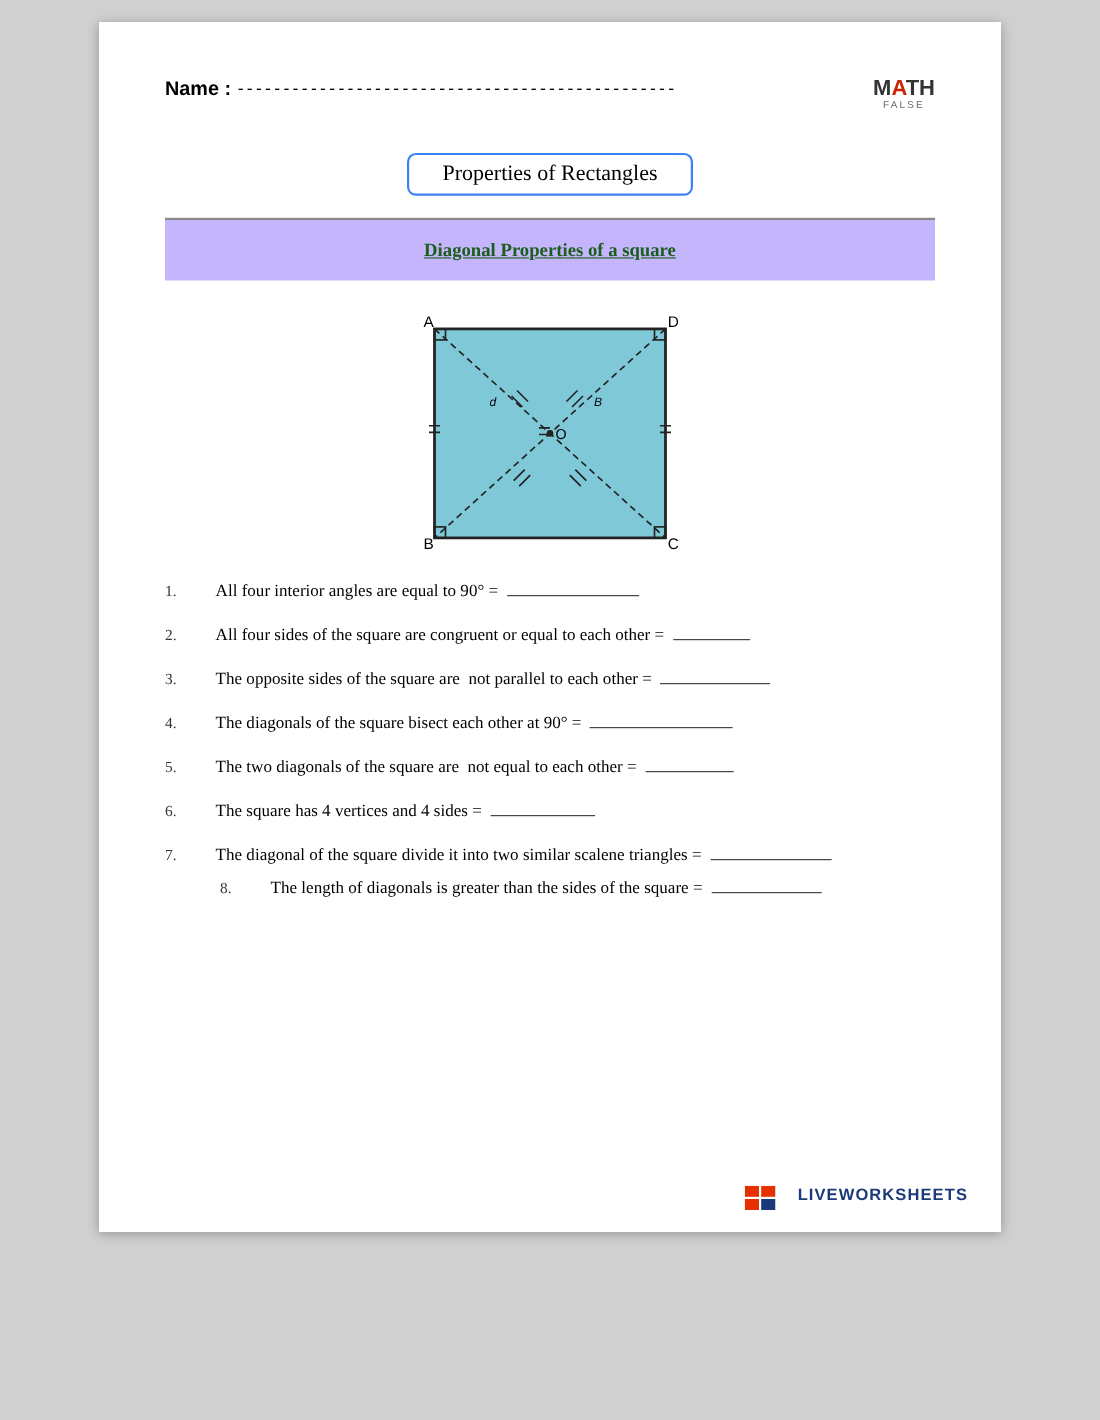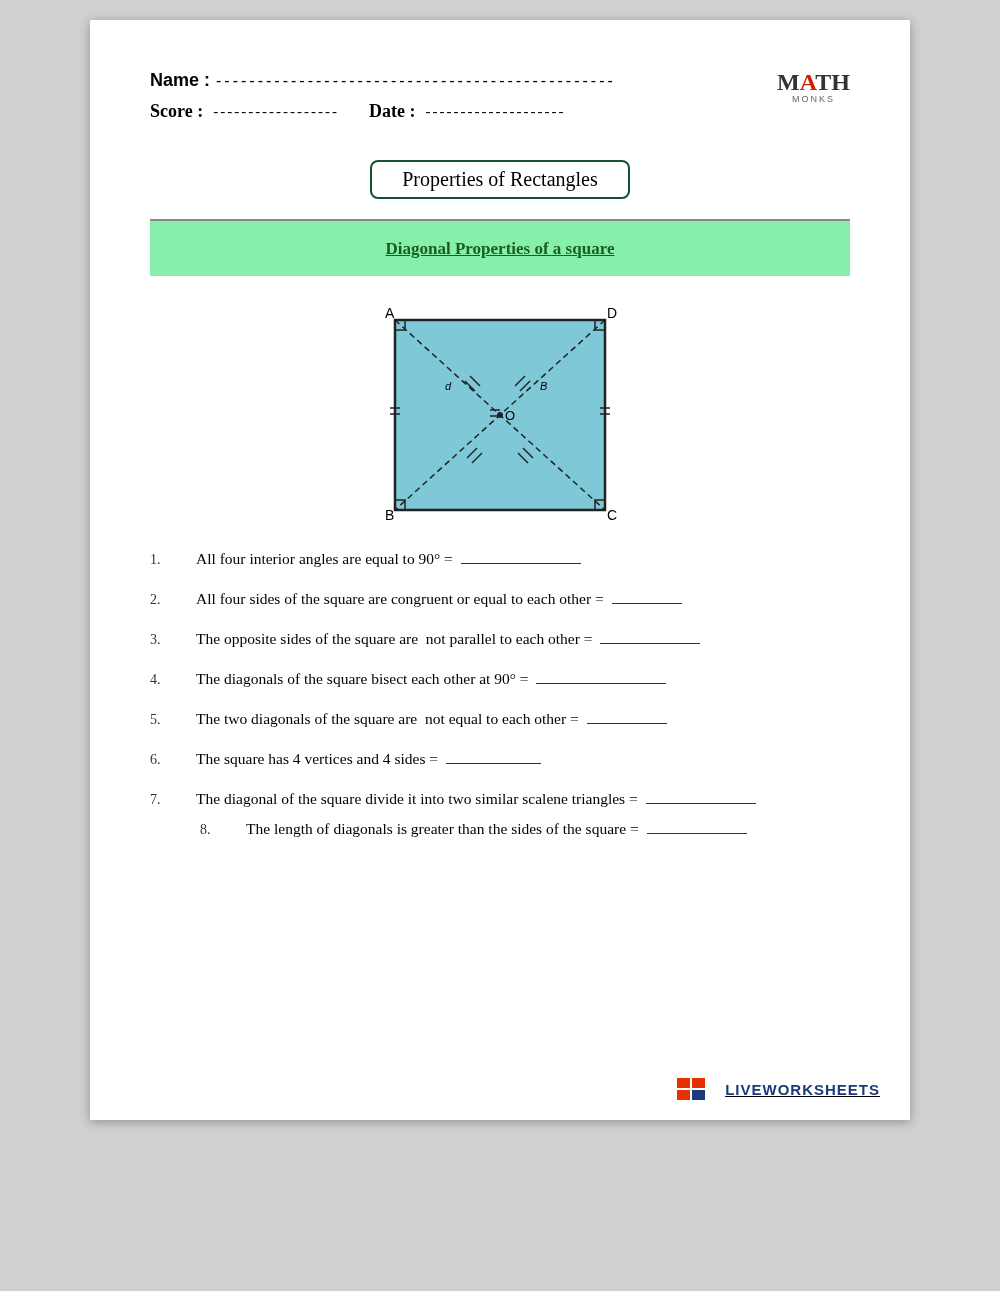--- a/index.html
+++ b/index.html
@@ -51,52 +51,52 @@
     }
     .score-date-line .dashes {
       letter-spacing: 2px;
       font-weight: normal;
       font-size: 15px;
     }
     .logo-box {
       text-align: right;
     }
     .logo-math {
-      font-size: 24px;
+      font-size: 20px;
       font-weight: 900;
-      font-family: Liberation Serif, serif;
+      font-family: Liberation Sans, sans-serif;
       color: #333;
       line-height: 1;
     }
     .logo-math .a-red {
       color: #cc2200;
     }
     .logo-sub {
       font-size: 9px;
       color: #666;
       letter-spacing: 2px;
       text-align: center;
     }
     .title-box {
-      border: 2px solid #14532d;
+      border: 2px solid #3b82f6;
       border-radius: 8px;
       text-align: left;
       padding: 6px 30px;
       margin: 18px auto 0 auto;
       width: fit-content;
       font-size: 20px;
       font-family: 'Times New Roman', serif;
     }
     .divider {
       border: none;
       border-top: 2px solid #888;
       margin: 20px 0 0 0;
     }
     .section-banner {
-      background: #86efac;
+      background: #c4b5fd;
       padding: 14px 14px;
       text-align: center;
       margin-top: 0;
     }
     .section-banner a, .section-banner .link-text {
       color: #1a5e1a;
       font-weight: bold;
       font-size: 17px;
       font-family: 'Times New Roman', serif;
       text-decoration: underline;
@@ -155,54 +155,47 @@
     .footer {
       position: absolute;
       bottom: 20px;
       right: 30px;
       display: flex;
       align-items: center;
       gap: 6px;
     }
     .footer-logo-box {
       display: flex;
-      align-items: center;
+      align-items: flex-start;
       gap: 20px;
-      text-decoration: underline;
     }
     .footer-text {
       font-size: 15px;
       font-weight: bold;
       color: #1a3a7a;
       letter-spacing: 1px;
     }
   </style>
 </head>
 <body>
 
 <div class="page">
 
   <div class="header-section">
     <div class="header-fields">
       <div class="name-line">
         <span>Name :</span>
         <span class="dashes">------------------------------------------------</span>
       </div>
-      <div class="score-date-line">
-        <span>Score :</span>
-        <span class="dashes">------------------</span>
-        <span style="margin-left:20px;">Date :</span>
-        <span class="dashes">--------------------</span>
-      </div>
     </div>
     <div class="logo-box">
       <div class="logo-math">
         M<span class="a-red">A</span>TH
       </div>
-      <div class="logo-sub">MONKS</div>
+      <div class="logo-sub">FALSE</div>
     </div>
   </div>
 
   <div style="display:flex; justify-content:center; margin-top:10px;">
     <div class="title-box">Properties of Rectangles</div>
   </div>
 
   <hr class="divider">
 
   <div class="section-banner">

